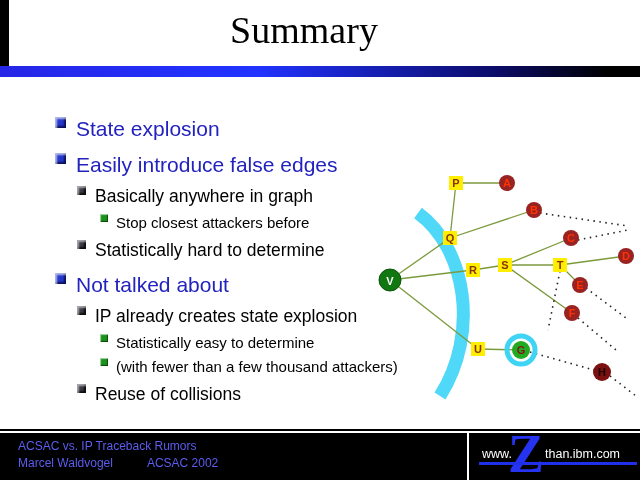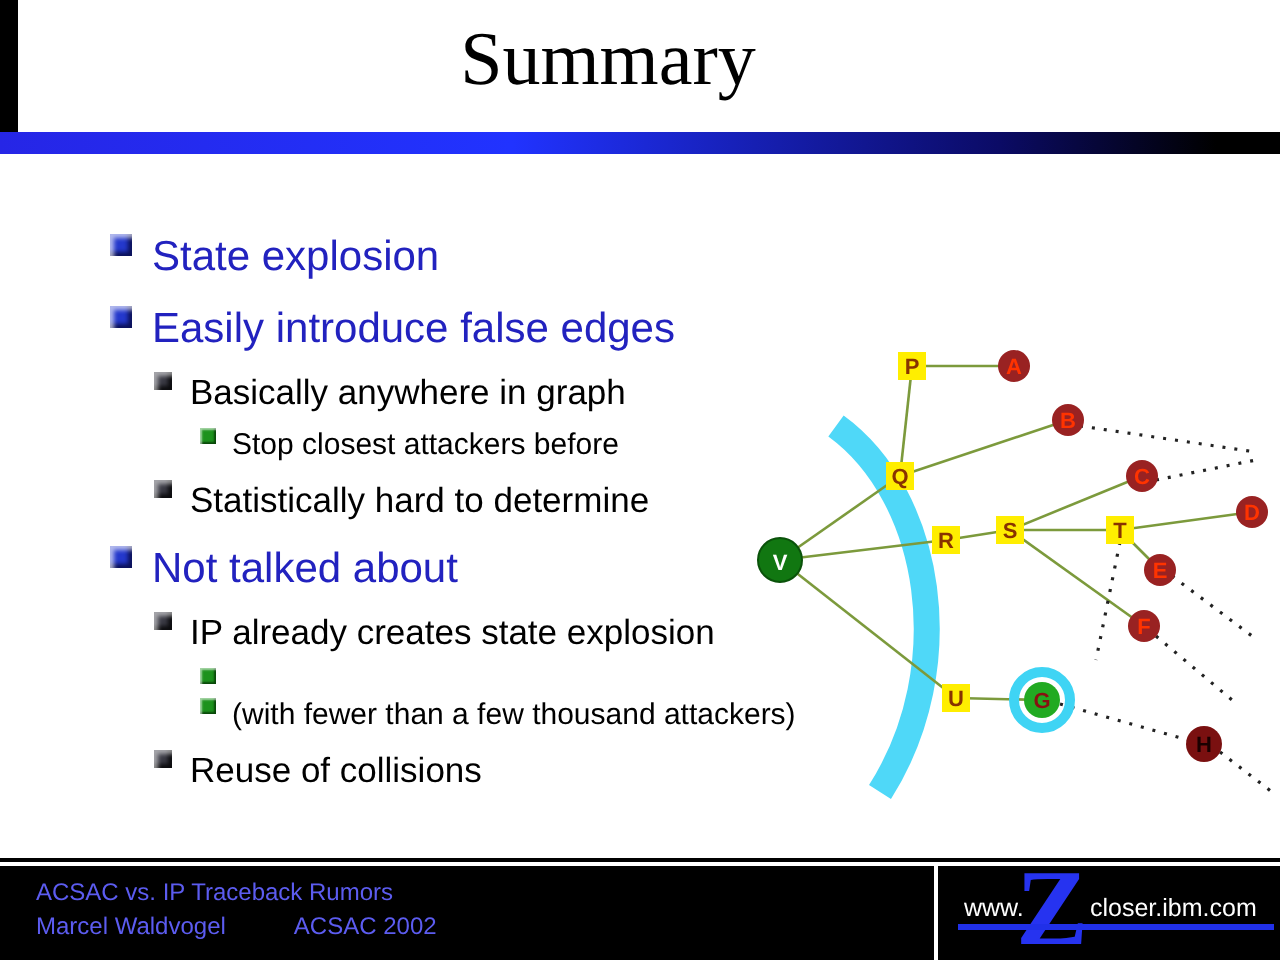--- a/index.html
+++ b/index.html
@@ -76,20 +76,21 @@
   <li class="l1">
       <span class="marker"></span>
       <span>Not talked about</span>
     </li>
   <li class="l2">
       <span class="marker"></span>
       <span>IP already creates state explosion</span>
     </li>
   <li class="l3">
       <span class="marker"></span>
+      <span>Statistically easy to determine</span>
     </li>
   <li class="l3">
       <span class="marker"></span>
       <span>(with fewer than a few thousand attackers)</span>
     </li>
   <li class="l2">
       <span class="marker"></span>
       <span>Reuse of collisions</span>
     </li>
 </ul>
@@ -195,15 +196,15 @@
   <div class="footer-white-line"></div>
   <div class="footer-left">
     <div>ACSAC vs. IP Traceback Rumors</div>
     <div class="footer-line2">
       <span>Marcel Waldvogel</span><span>ACSAC 2002</span>
     </div>
   </div>
   <div class="footer-divider"></div>
   <span class="logo-www">www.</span>
   <span class="logo-z">Z</span>
-  <span class="logo-rest">closer.ibm.com</span>
+  <span class="logo-rest">than.ibm.com</span>
   <div class="logo-underline"></div>
 </div>
 
 </body></html>

